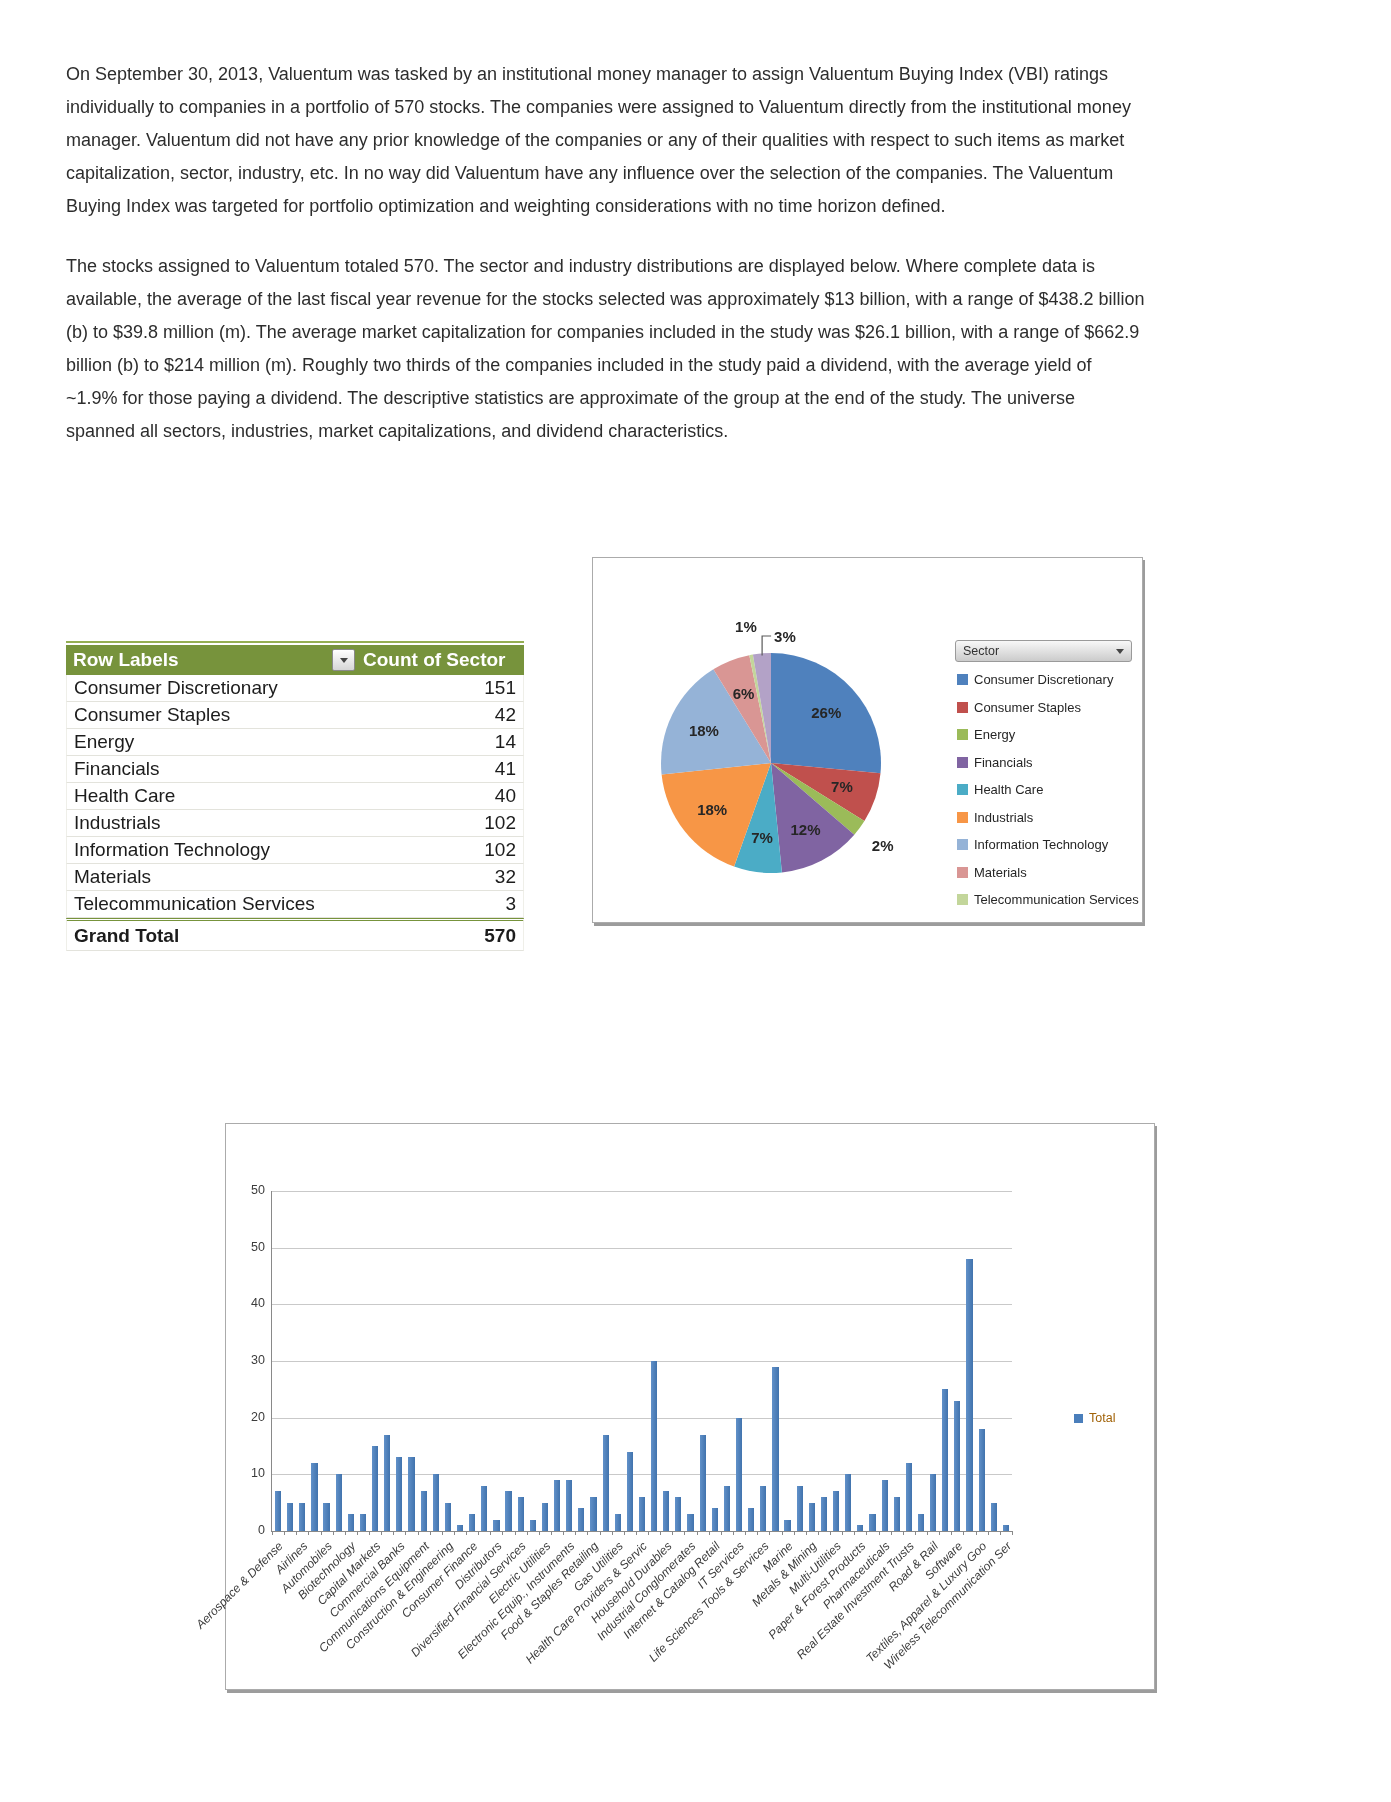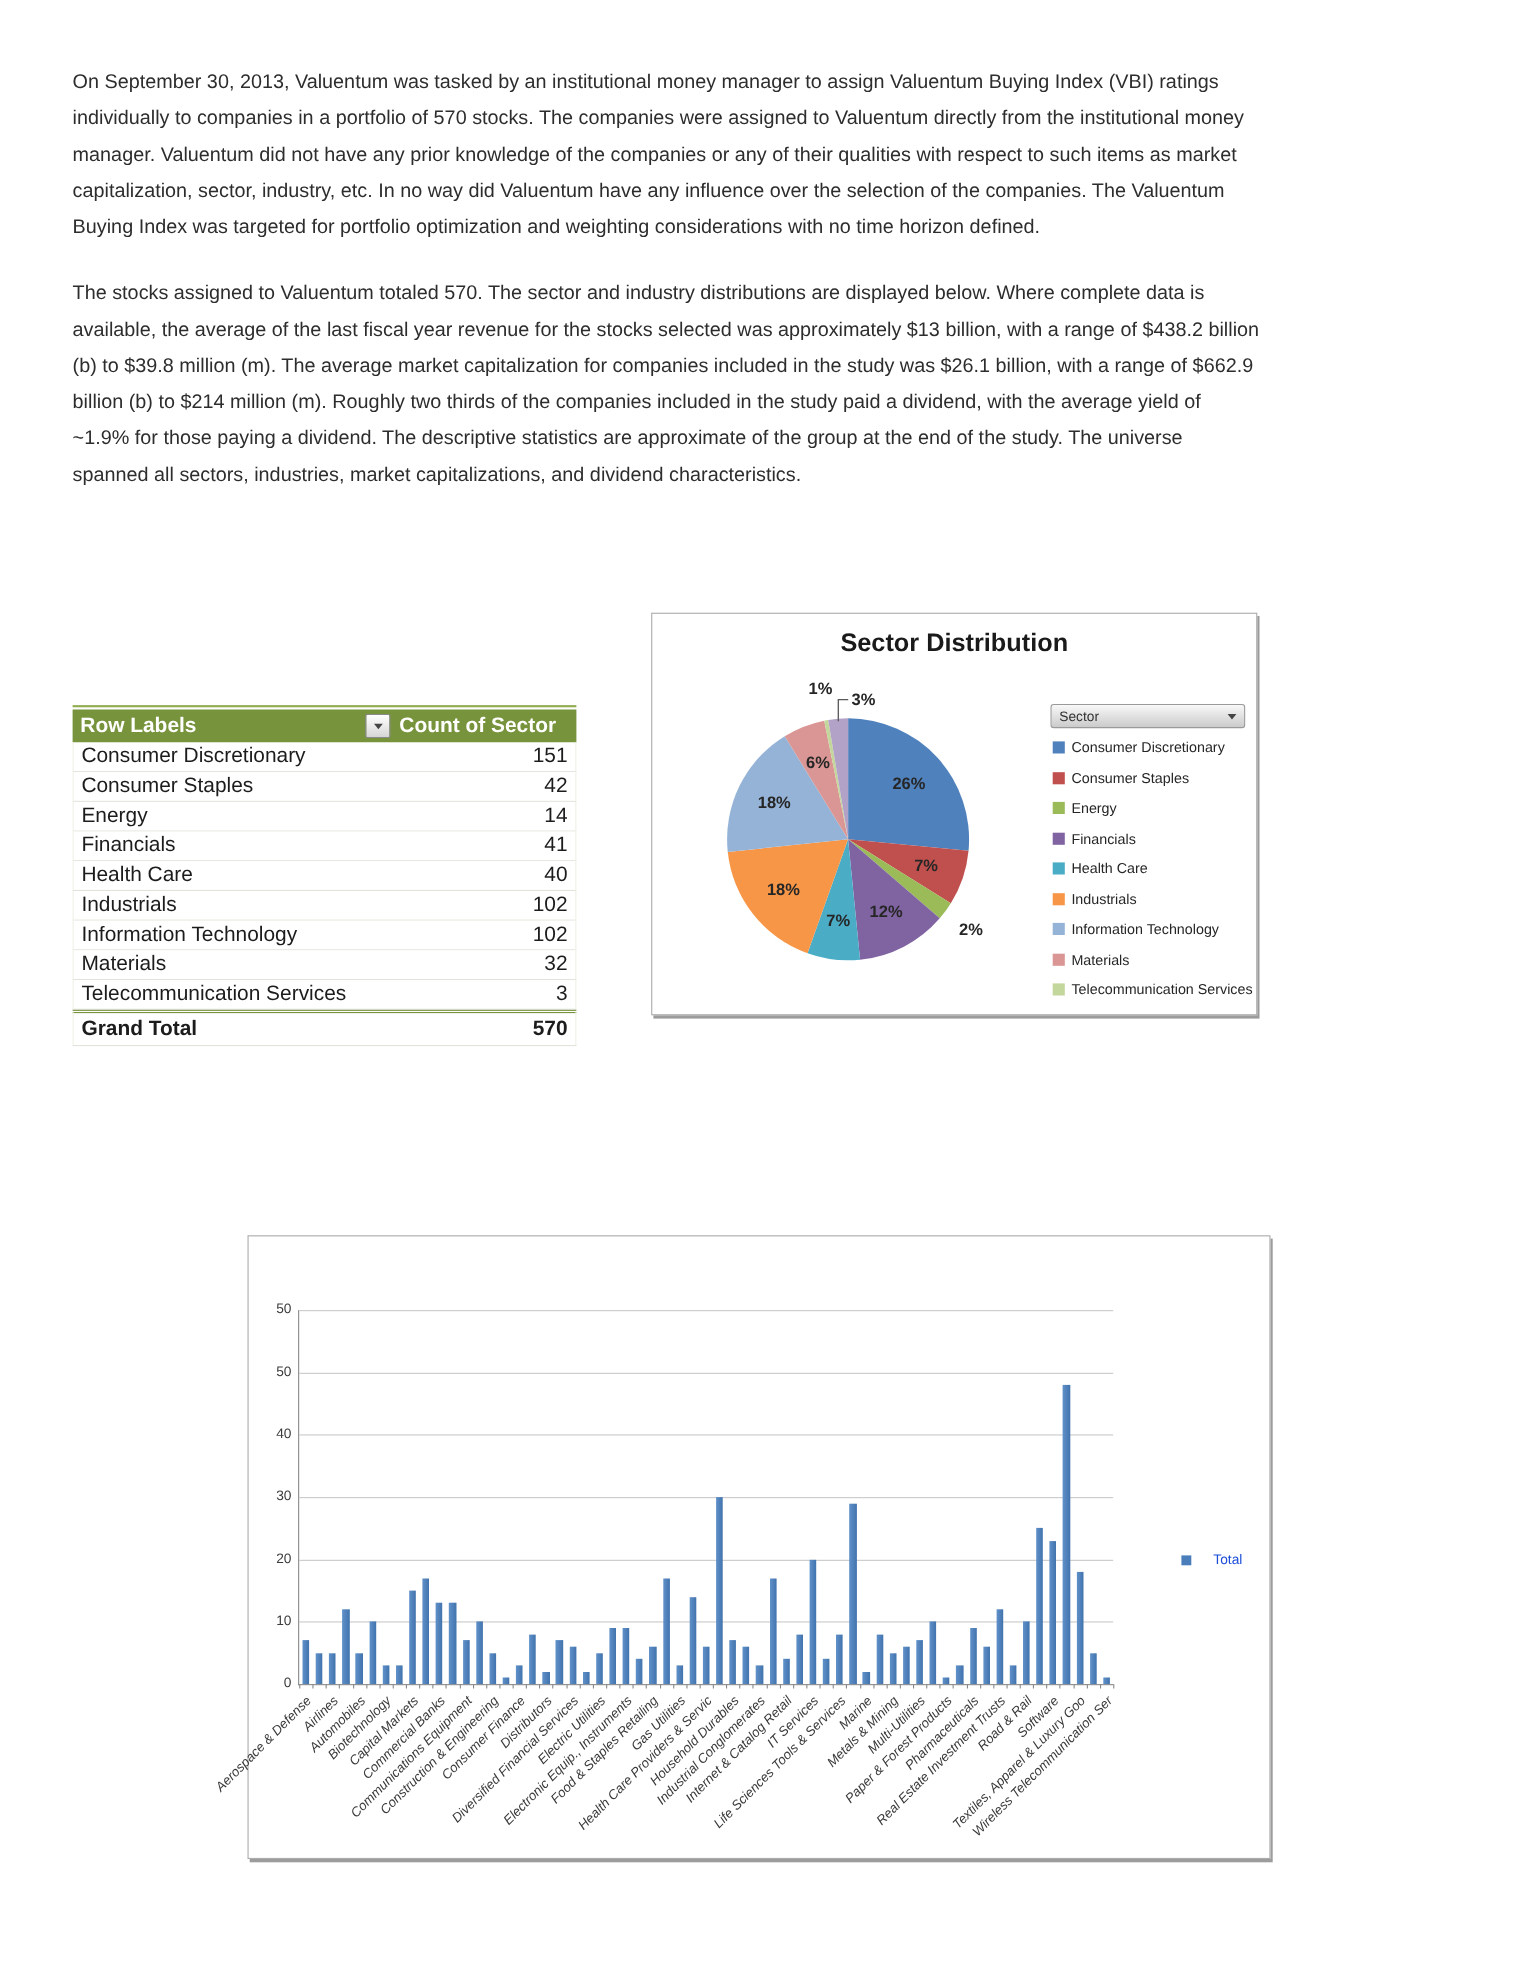--- a/index.html
+++ b/index.html
@@ -47,22 +47,22 @@
   .bar-plot{position:absolute;left:45px;top:67px;width:740px;height:340px;
             border-left:1px solid #898989;border-bottom:1px solid #898989;}
   .grid{position:absolute;left:0;width:740px;height:1px;background:#c9c9c9;}
   .ylab{position:absolute;left:-33px;width:26px;text-align:right;font-size:12.5px;color:#3c3c3c;}
   .bar{position:absolute;bottom:0;width:6.2px;background:linear-gradient(90deg,#6191C9 0%,#4173AD 100%);}
   .tickm{position:absolute;top:340px;width:1px;height:4px;background:#898989;}
   .xanchor{position:absolute;top:348px;width:0;height:0;}
   .xanchor span{position:absolute;right:2px;top:0;white-space:nowrap;
       transform:rotate(-45deg);transform-origin:100% 0;
       font-style:italic;font-size:12px;color:#3a3a3a;}
-  .bar-legend{position:absolute;left:848px;top:287px;display:flex;align-items:center;gap:20px;
-      font-size:12.5px;color:#1d4ed8;}
+  .bar-legend{position:absolute;left:848px;top:287px;display:flex;align-items:center;gap:6px;
+      font-size:12.5px;color:#a16207;}
   .legend-sq{width:9px;height:9px;display:inline-block;}
 </style>
 </head>
 <body>
 
 <div class="page">
 
   <p class="para">On September 30, 2013, Valuentum was tasked by an institutional money manager to assign Valuentum Buying Index (VBI) ratings individually to companies in a portfolio of 570 stocks. The companies were assigned to Valuentum directly from the institutional money manager. Valuentum did not have any prior knowledge of the companies or any of their qualities with respect to such items as market capitalization, sector, industry, etc. In no way did Valuentum have any influence over the selection of the companies. The Valuentum Buying Index was targeted for portfolio optimization and weighting considerations with no time horizon defined.</p>
   <p class="para">The stocks assigned to Valuentum totaled 570. The sector and industry distributions are displayed below. Where complete data is available, the average of the last fiscal year revenue for the stocks selected was approximately $13 billion, with a range of $438.2 billion (b) to $39.8 million (m). The average market capitalization for companies included in the study was $26.1 billion, with a range of $662.9 billion (b) to $214 million (m). Roughly two thirds of the companies included in the study paid a dividend, with the average yield of ~1.9% for those paying a dividend. The descriptive statistics are approximate of the group at the end of the study. The universe spanned all sectors, industries, market capitalizations, and dividend characteristics.</p>
 
@@ -136,21 +136,20 @@
         <path d="M178,205 L68.6,216.5 A110,110 0 0 1 120.4,111.3 Z" fill="#95B3D7"></path>
         <text x="110.9" y="172.0" text-anchor="middle" dominant-baseline="central">18%</text>
         <path d="M178,205 L120.4,111.3 A110,110 0 0 1 156.3,97.2 Z" fill="#D99694"></path>
         <text x="150.6" y="135.4" text-anchor="middle" dominant-baseline="central">6%</text>
         <path d="M178,205 L156.3,97.2 A110,110 0 0 1 159.9,96.5 Z" fill="#C3D69B"></path>
         <text x="152.9" y="68.7" text-anchor="middle" dominant-baseline="central">1%</text>
         <path d="M178,205 L159.9,96.5 A110,110 0 0 1 178.0,95.0 Z" fill="#B3A2C7"></path>
         <polyline points="169.1,97.6 169.1,78 178.1,78" fill="none" stroke="#595959" stroke-width="1.2"></polyline>
         <text x="181.1" y="78.0" text-anchor="start" dominant-baseline="central">3%</text>
       </svg>
-    <div class="pie-title">Sector Distribution</div>
     <div class="sector-filter">
       <span>Sector</span>
       <span class="tri"></span>
     </div>
     <div class="pie-legend" id="pieLegend">
         <div class="leg-item">
           <span class="leg-sq" style="background: rgb(79, 129, 189);"></span>
           <span class="leg-tx">Consumer Discretionary</span>
         </div>
         <div class="leg-item">

